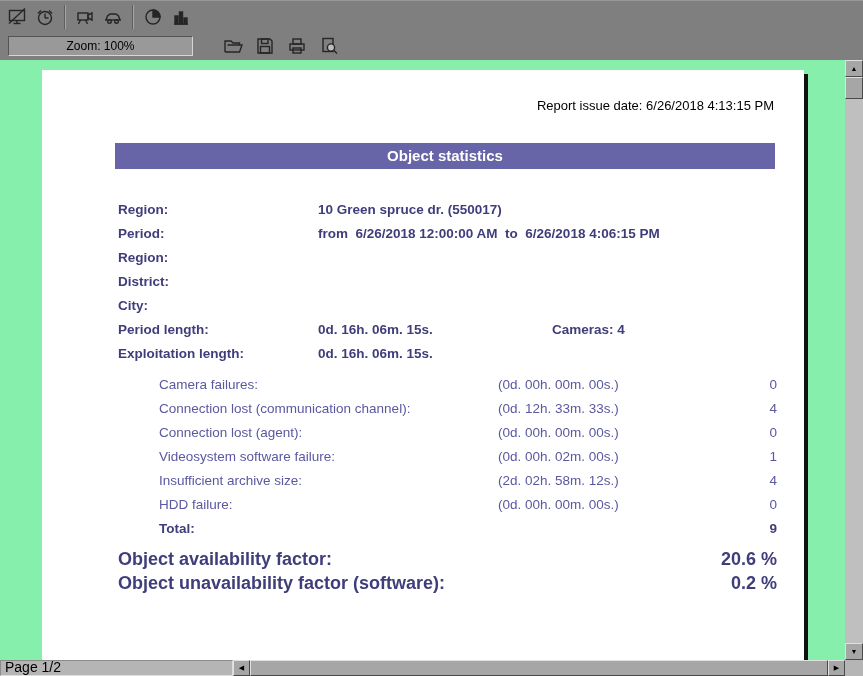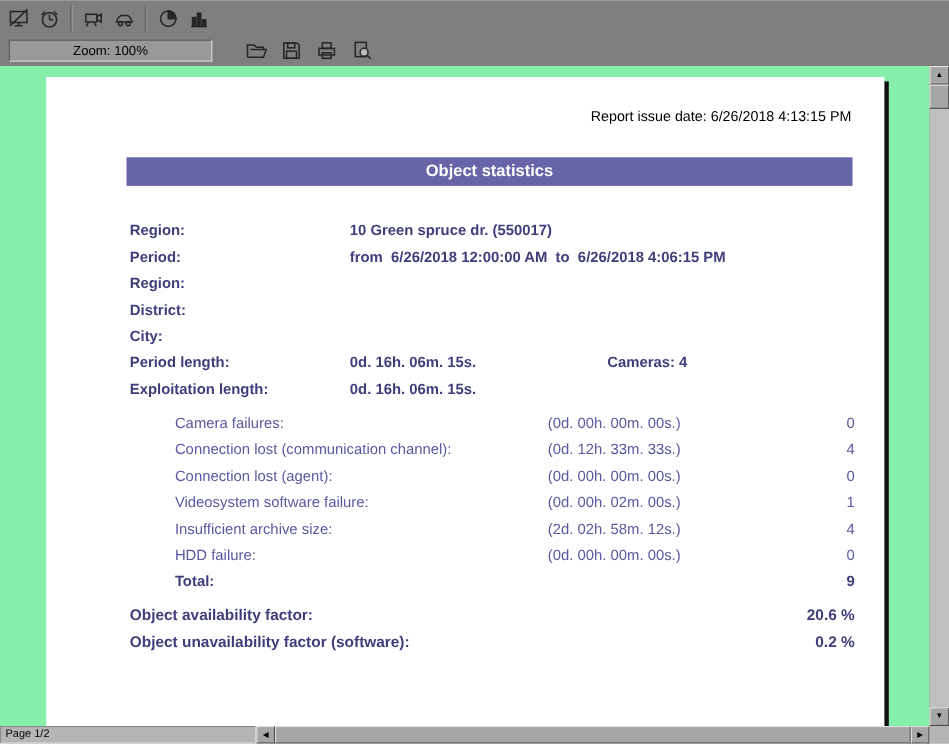--- a/index.html
+++ b/index.html
@@ -31,38 +31,38 @@
 
   .failures-header{margin:16px 0 0 76px;height:20px;line-height:20px;font-weight:bold;color:#3f3d7a;font-size:13.5px;}
   .fail-rows{margin-top:7px;}
   .fr{height:24px;line-height:24px;display:flex;color:#5a58a0;font-size:13.5px;padding-left:11px;}
   .fr-name{margin-left:106px;flex:0 0 339px;}
   .fr-dur{flex:1;}
   .fr-count{flex:0 0 60px;text-align:right;margin-right:27px;}
   .total .fr-name,.total .fr-count{font-weight:bold;color:#3f3d7a;}
 
   .summary{margin-top:6px;}
-  .s-row{height:24px;line-height:24px;display:flex;font-weight:bold;color:#3f3d7a;font-size:14px;}
+  .s-row{height:24px;line-height:24px;display:flex;font-weight:bold;color:#3f3d7a;font-size:18px;}
   .s-label{margin-left:76px;flex:1;}
   .s-value{flex:0 0 90px;text-align:right;margin-right:27px;}
 
   
   .vscroll{position:absolute;top:60px;right:0;width:18px;height:600px;background:#bfbfbf;}
   .sb-btn{position:absolute;left:0;width:18px;height:17px;background:#a6a6a6;border:1px solid;
     border-color:#e0e0e0 #4a4a4a #4a4a4a #e0e0e0;box-sizing:border-box;display:flex;align-items:center;justify-content:center;
     font-size:7px;color:#000;}
   .sb-up{top:0;}
   .sb-down{bottom:0;}
   .v-thumb{position:absolute;left:0;top:17px;width:18px;height:22px;background:#a6a6a6;border:1px solid;
     border-color:#e0e0e0 #4a4a4a #4a4a4a #e0e0e0;box-sizing:border-box;}
 
   
   .statusbar{position:absolute;bottom:0;left:0;width:863px;height:16px;background:#b5b5b5;display:flex;}
   .status-panel{flex:0 0 233px;box-sizing:border-box;border:1px solid;border-color:#8b8b8b #dedede #dedede #8b8b8b;
-    font-size:10px;line-height:13px;padding-left:4px;color:#000;}
+    font-size:14px;line-height:13px;padding-left:4px;color:#000;}
   .hscroll{flex:0 0 612px;display:flex;background:#bfbfbf;}
   .h-btn{flex:0 0 17px;height:16px;background:#a6a6a6;border:1px solid;border-color:#e0e0e0 #4a4a4a #4a4a4a #e0e0e0;
     box-sizing:border-box;display:flex;align-items:center;justify-content:center;font-size:7px;color:#000;}
   .h-thumb{flex:1;height:16px;background:#a6a6a6;border:1px solid;border-color:#e0e0e0 #4a4a4a #4a4a4a #e0e0e0;box-sizing:border-box;}
   .corner{flex:0 0 18px;background:#b5b5b5;}
 </style>
 </head>
 <body>
 
 <div class="window">

